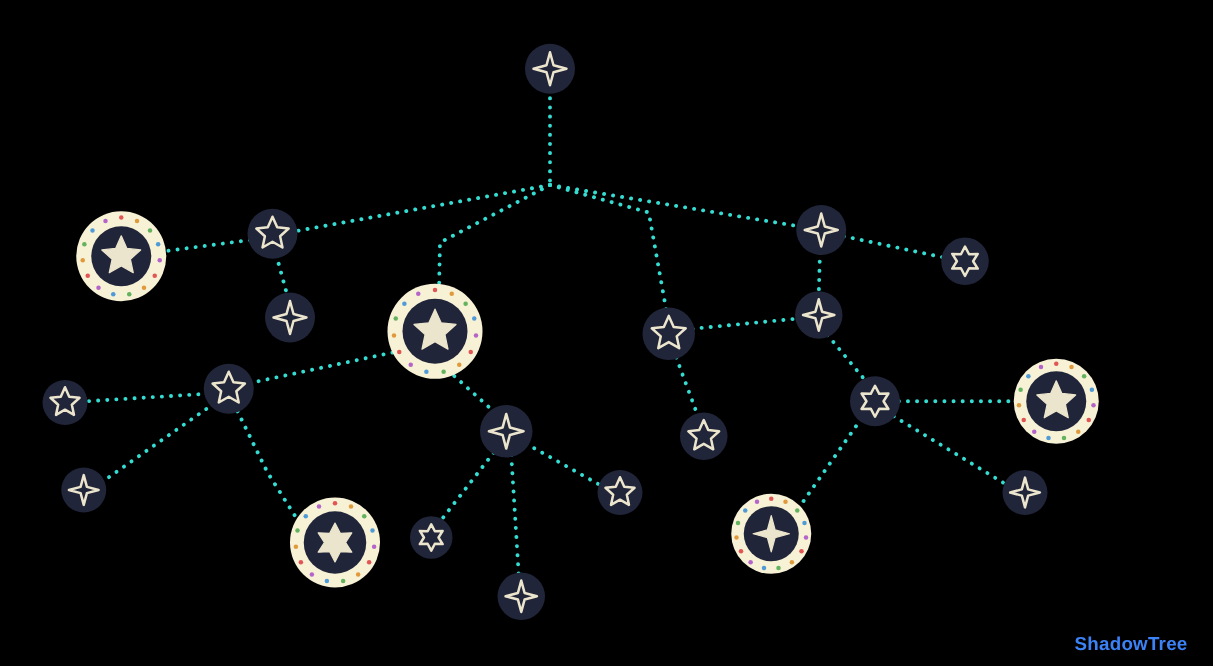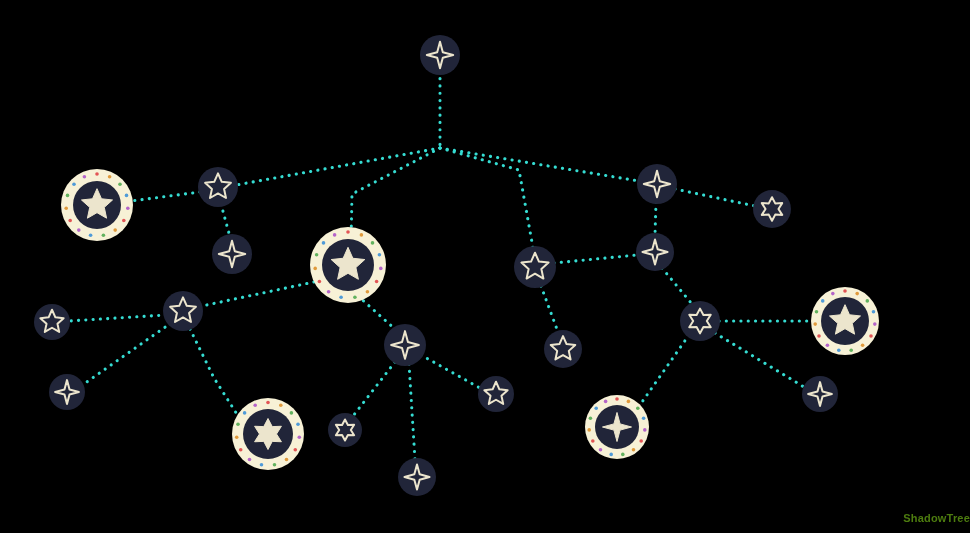--- a/index.html
+++ b/index.html
@@ -6,24 +6,24 @@
   .stage{
     position:relative;
     width:970px;height:533px;
     background:#000;
     overflow:hidden;
     font-family:"Liberation Sans",sans-serif;
   }
   .stage svg{position:absolute;left:0;top:0;width:100%;height:100%;display:block;}
   .watermark{
     position:absolute;
-    right:0;bottom:9px;
-    color:#4d7c0f;
+    right:20px;bottom:9px;
+    color:#3b82f6;
     font-weight:bold;
-    font-size:11px;
+    font-size:15px;
     letter-spacing:0.2px;
     font-family:"Liberation Sans",sans-serif;
     text-shadow:0 1px 2px rgba(0,0,0,.8);
   }
 </style>
 </head>
 <body>
 
 <div class="stage">
   <svg id="tree-svg" xmlns="http://www.w3.org/2000/svg" viewBox="0 0 970 533">

